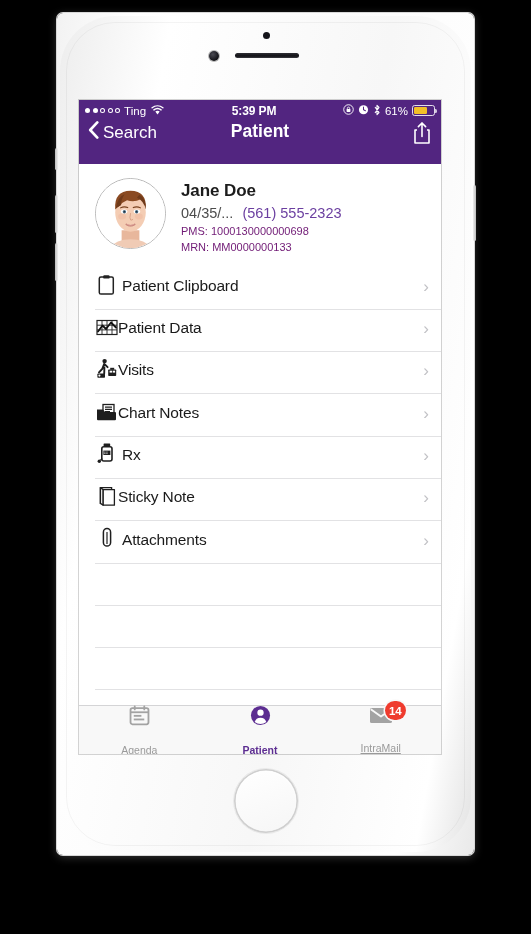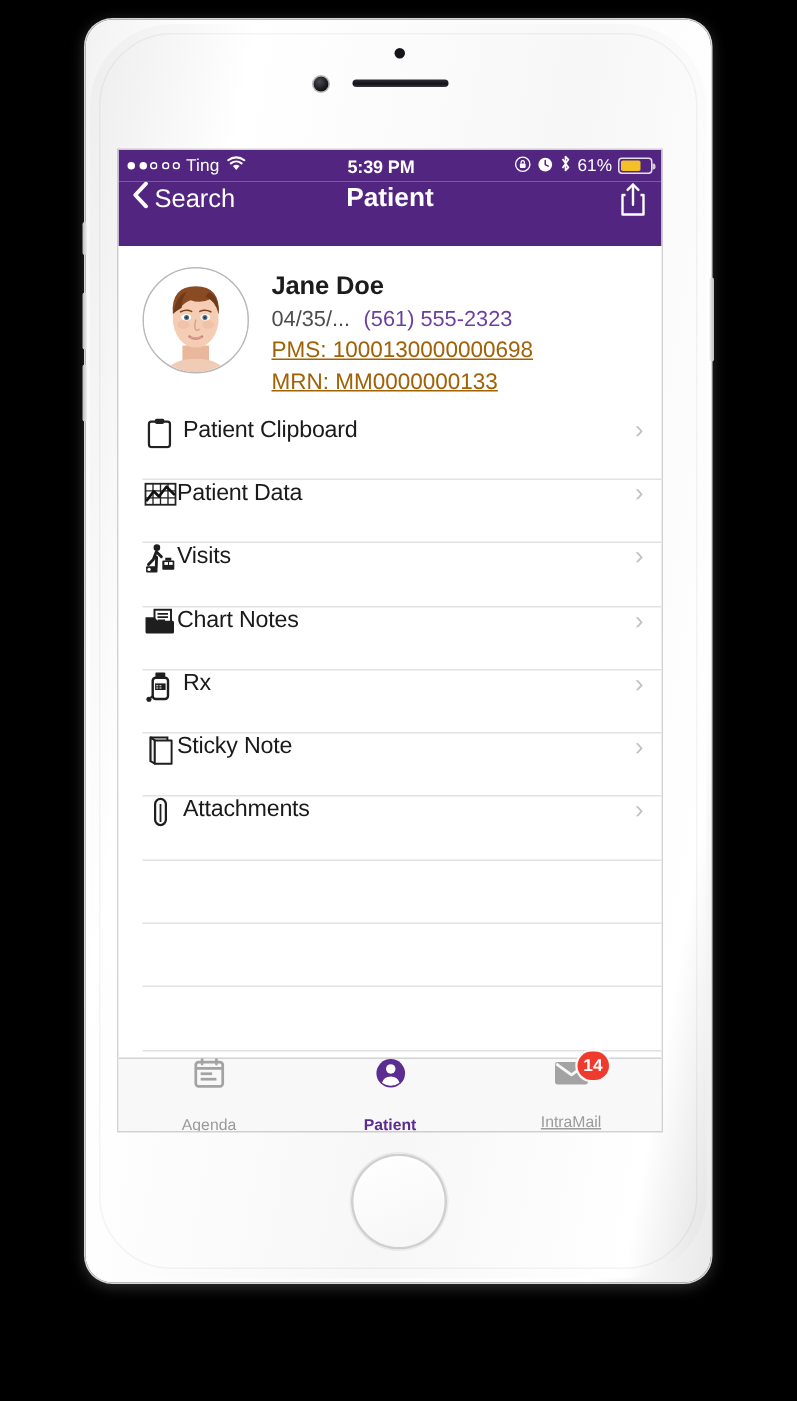--- a/index.html
+++ b/index.html
@@ -15,21 +15,21 @@
     -webkit-font-smoothing: antialiased;
   }
 
   
   .device {
     position: absolute;
     left: 57px;
     top: 13px;
     width: 417px;
     height: 842px;
-    border-radius: 18px;
+    border-radius: 6px;
     background: linear-gradient(100deg,#f2f2f2 0%, #ffffff 14%, #fbfbfb 50%, #ffffff 86%, #e9e9e9 100%);
     box-shadow: 0 0 0 1px #d8d8d8, 0 2px 10px rgba(255,255,255,0.22);
   }
   .device-inner-ring {
     position: absolute;
     inset: 3px;
     border-radius: 55px;
     background: linear-gradient(100deg,#ededed 0%, #ffffff 20%, #f7f7f7 60%, #ffffff 90%, #e2e2e2 100%);
   }
   .device-bezel-line {
@@ -251,32 +251,31 @@
     margin-top: 2px;
     font-size: 14.5px;
     color: #4c4c4c;
     display: flex;
     align-items: baseline;
     gap: 9px;
   }
   .p-phone { color: #6b3fa0; }
   .p-pms, .p-mrn {
     margin-top: 2px;
-    font-size: 15px;
-    color: #a16207;
-    text-decoration: underline;
+    font-size: 11px;
+    color: #701a75;
   }
 
   
   .list { background: #fff; }
   .row {
     height: 42.3px;
     display: flex;
-    align-items: flex-start;
-    padding: 0 12px 4px 16px;
+    align-items: flex-end;
+    padding: 0 12px 15px 16px;
     position: relative;
     box-sizing: border-box;
     cursor: pointer;
   }
   .row::after {
     content: "";
     position: absolute;
     left: 16px; right: 0; bottom: 0;
     height: 1px;
     background: #e2e2e4;

